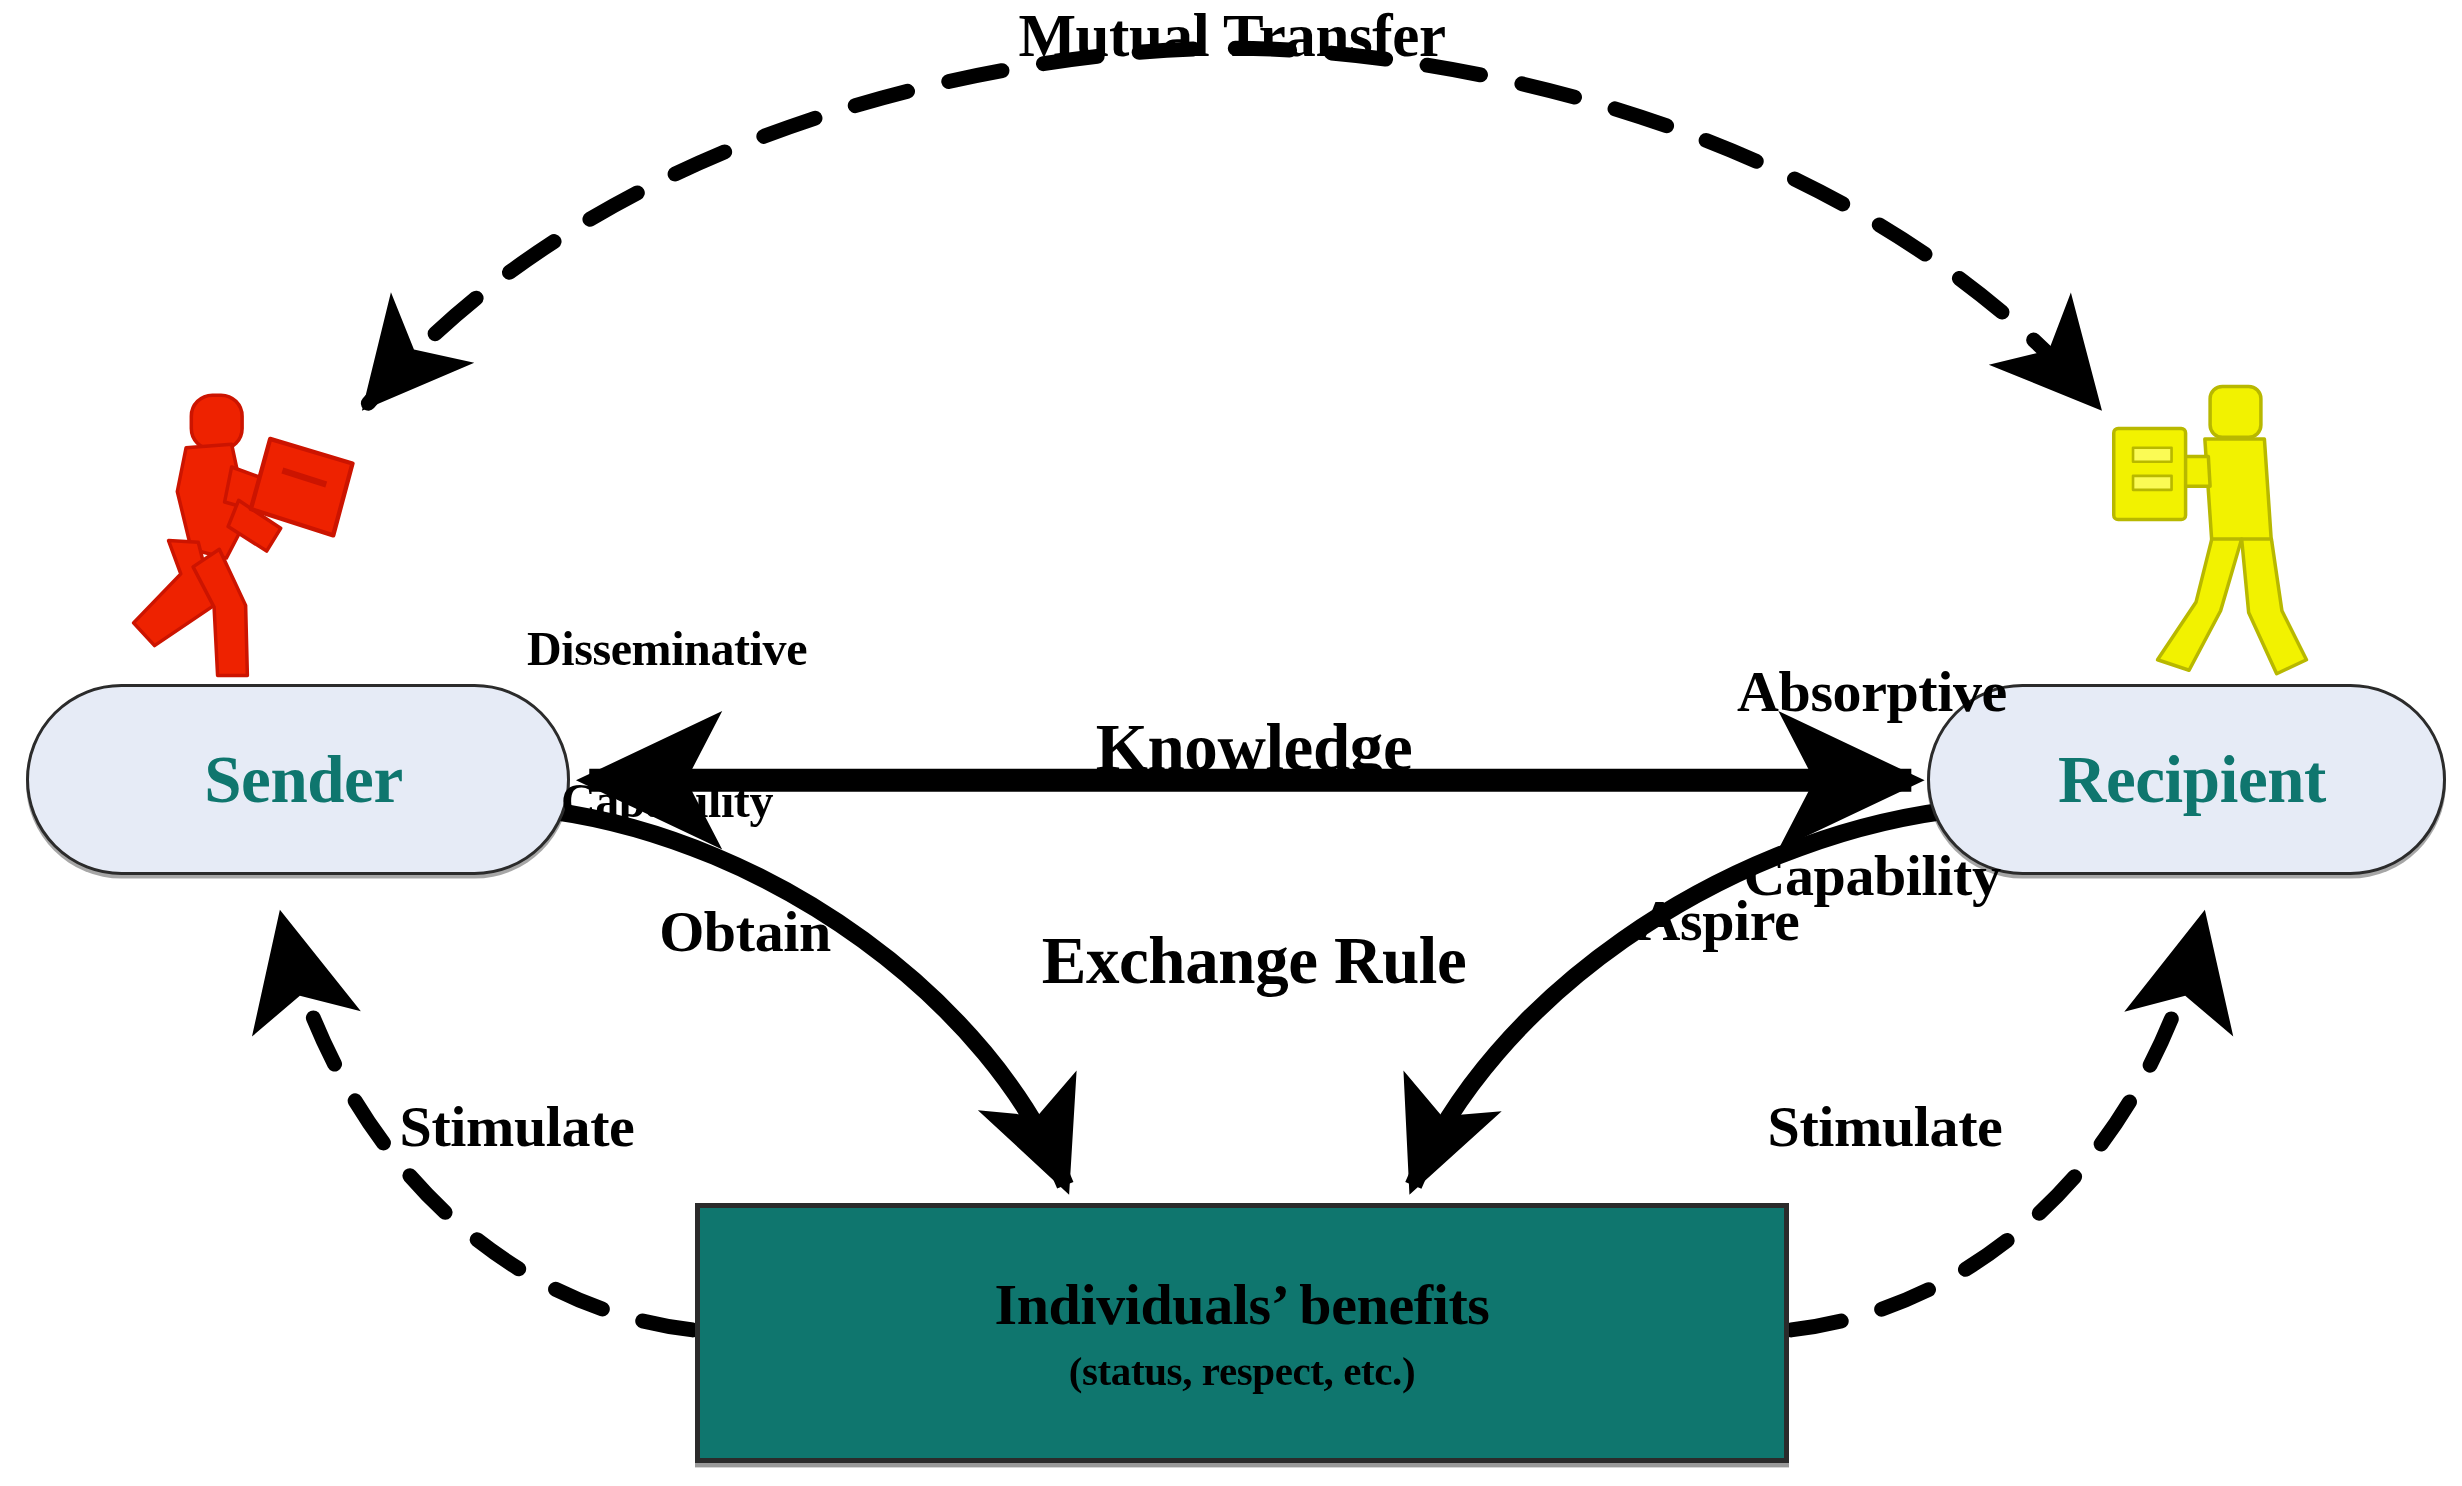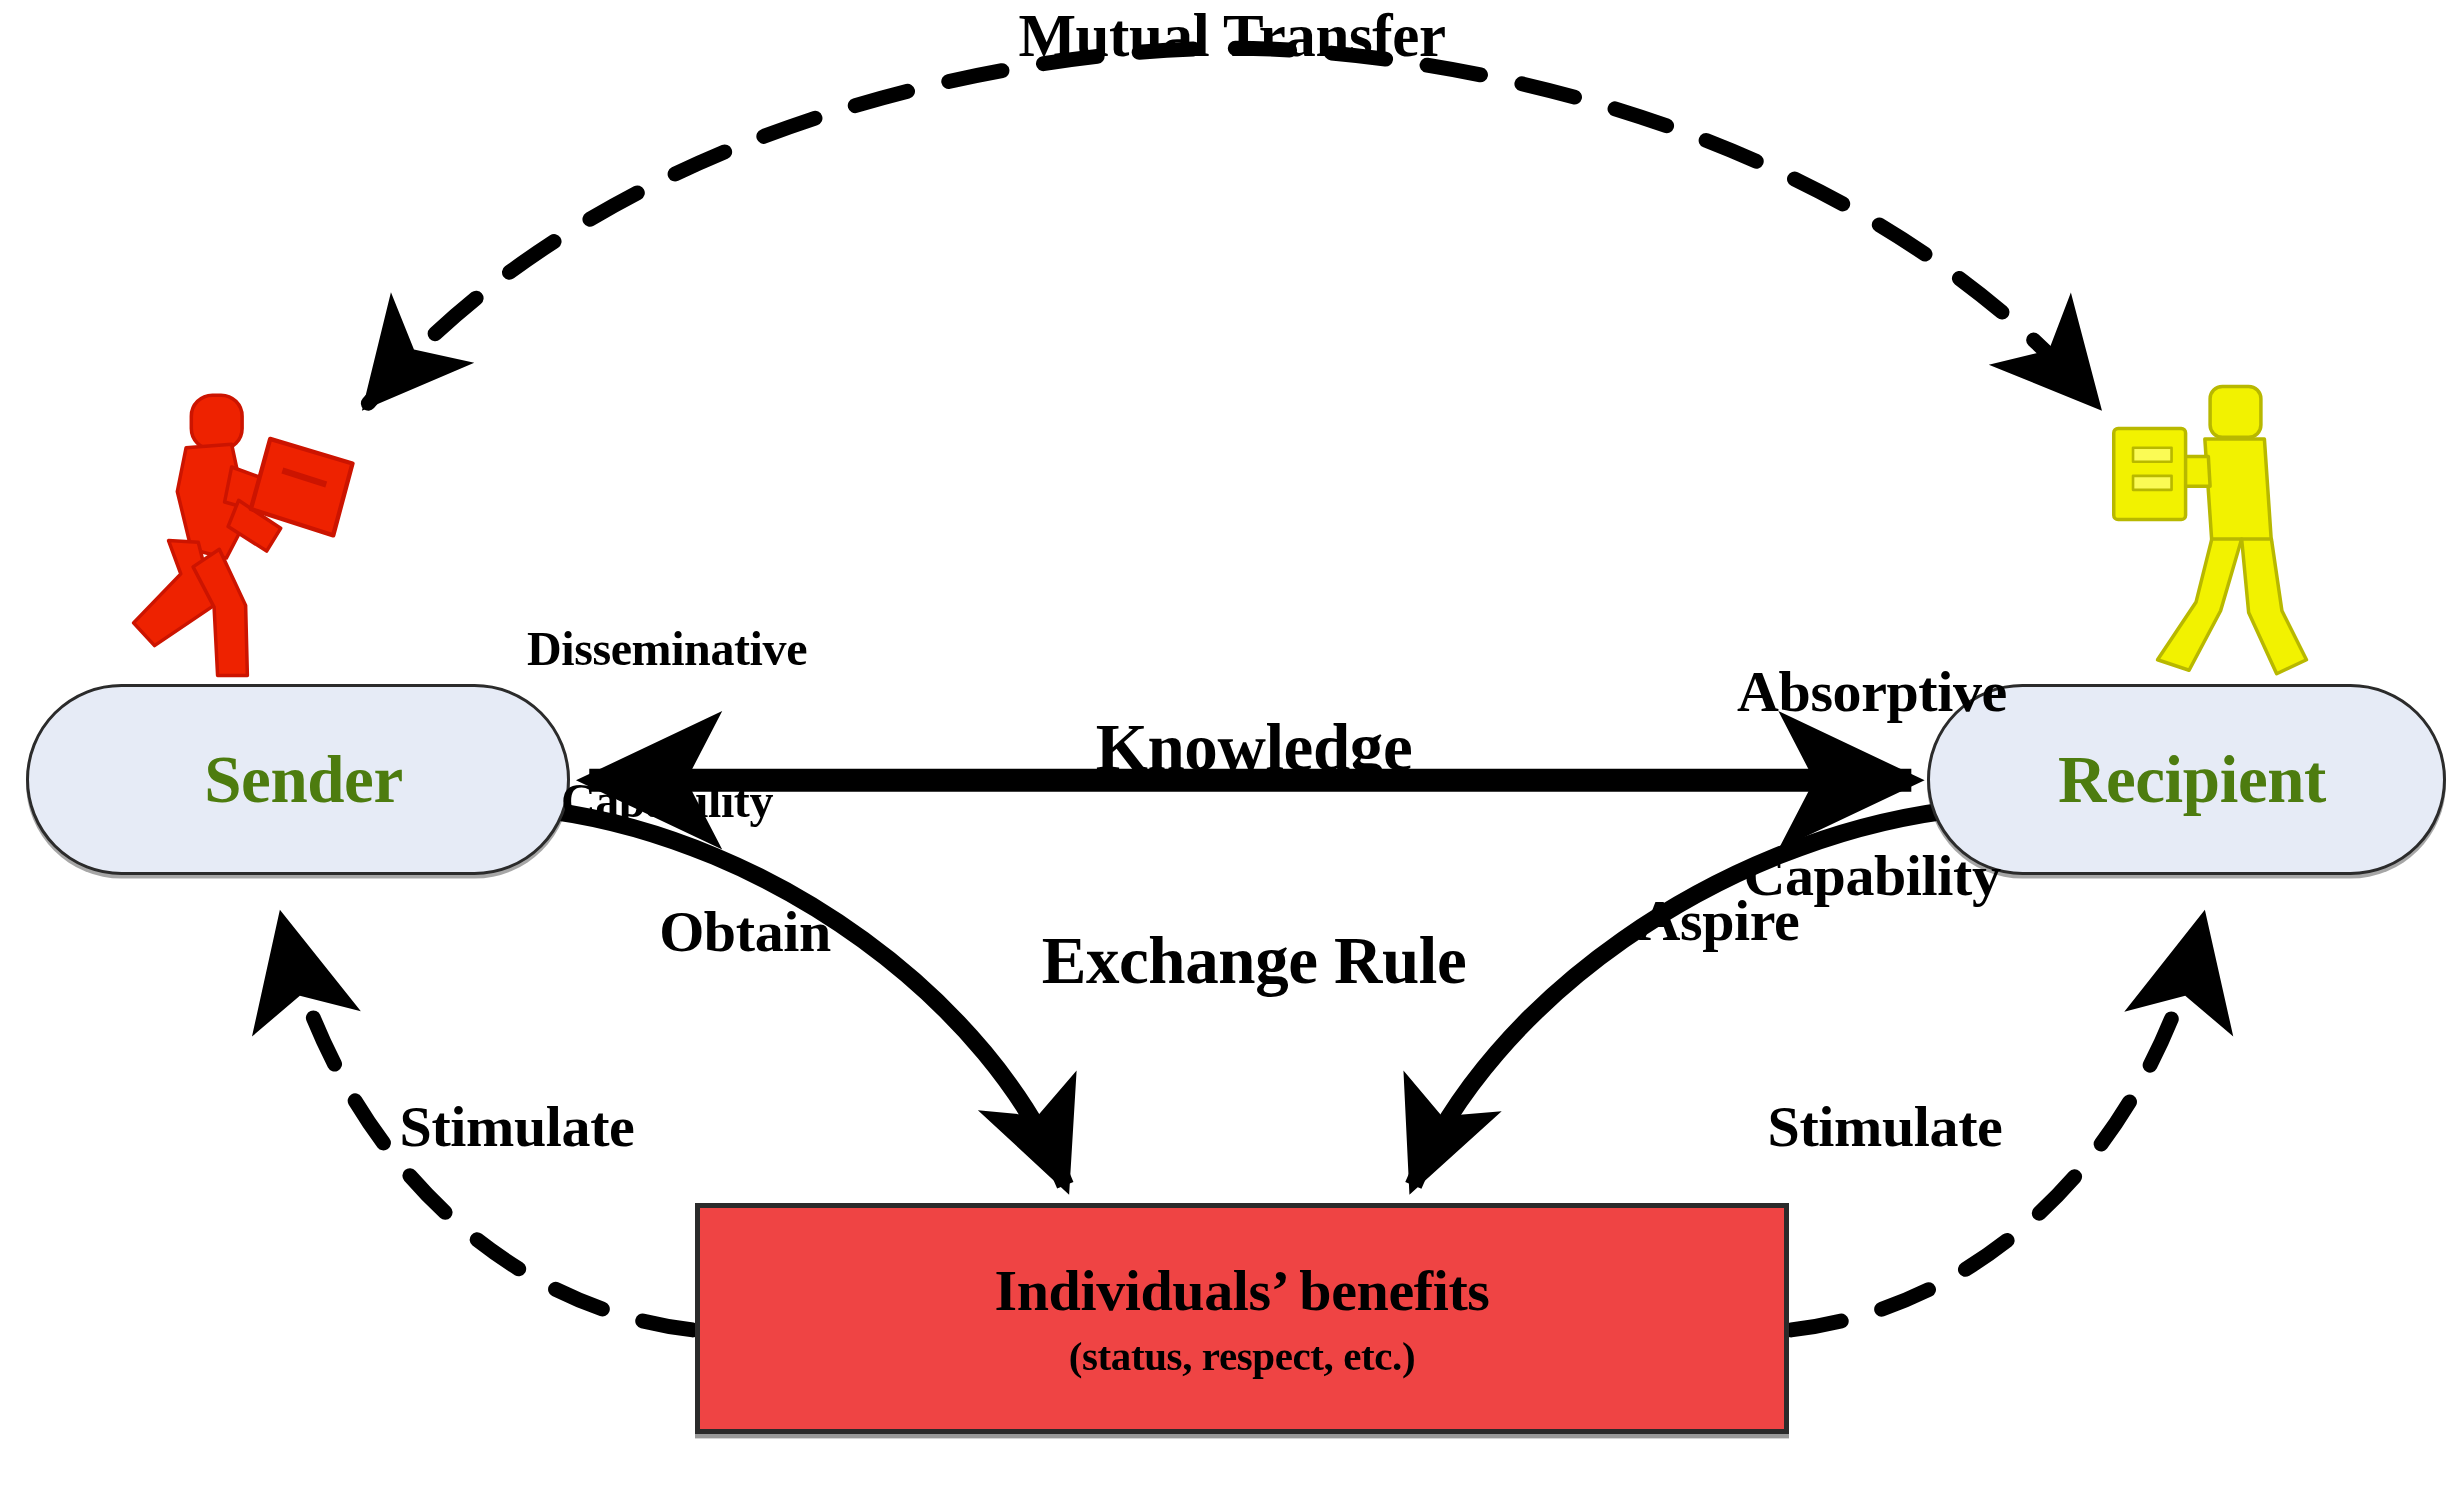--- a/index.html
+++ b/index.html
@@ -41,35 +41,35 @@
     border-radius: 876px;
     box-sizing: border-box;
     display: flex;
     align-items: center;
     justify-content: center;
     box-shadow: 0 3.5px 0 rgba(0,0,0,0.35);
   }
   .pill span {
     font-weight: bold;
     font-size: 67px;
-    color: #4d7c0f;
+    color: #0f766e;
     letter-spacing: -0.4px;
     margin-left: 11px;
   }
   #sender-node  { left: 26px;   top: 684px; width: 544px; height: 191px; }
   #recipient-node { left: 1927px; top: 684px; width: 519px; height: 191px; }
 
   
   #benefits-node {
     position: absolute;
     left: 695px;
     top: 1203px;
     width: 1094px;
-    height: 231px;
-    background: #ef4444;
+    height: 260px;
+    background: #0f766e;
     border: 5.3px solid #2b2b2b;
     box-sizing: border-box;
     display: flex;
     flex-direction: column;
     align-items: center;
     justify-content: center;
     box-shadow: 0 4.4px 0 rgba(0,0,0,0.4);
   }
   #benefits-node .line1 { font-size: 58px; font-weight: bold; letter-spacing: -0.4px; }
   #benefits-node .line2 { font-size: 41px; font-weight: bold; letter-spacing: -0.4px; margin-top: 8.8px; }

